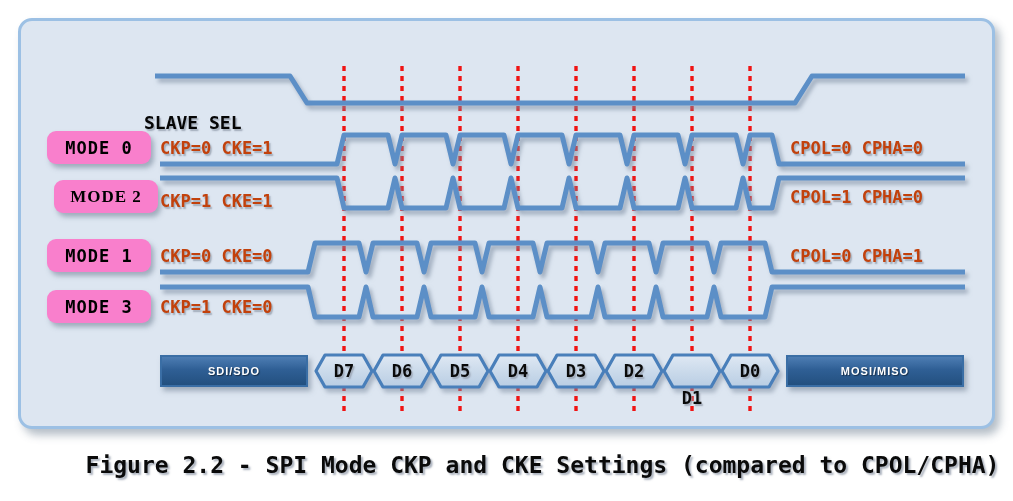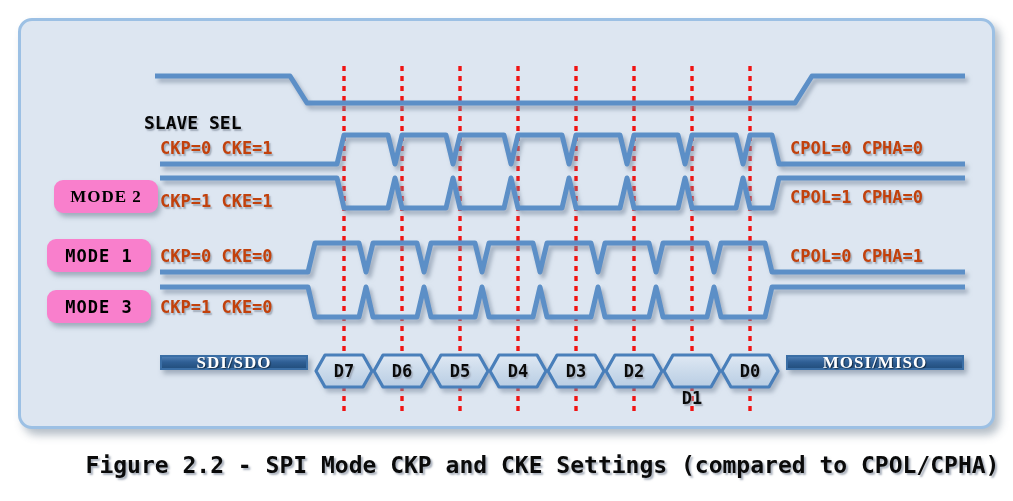--- a/index.html
+++ b/index.html
@@ -95,29 +95,29 @@
     font-size: 18px;
     font-weight: bold;
     color: #050505;
     white-space: nowrap;
     text-shadow: 1.5px 1.5px 1.5px rgba(145,155,170,0.8);
   }
 
   
   .bus-end {
     position: absolute;
-    height: 15px;
+    height: 32px;
     background: linear-gradient(to bottom, #4d7db3 0%, #2f5f95 45%, #23507f 100%);
     border: 2px solid #3a6ea5;
     box-sizing: border-box;
     display: flex;
     align-items: center;
     justify-content: center;
-    font-family: Liberation Serif, serif;
-    font-size: 17px;
+    font-family: Liberation Sans, sans-serif;
+    font-size: 11px;
     font-weight: bold;
     color: #ffffff;
     letter-spacing: 1px;
     box-shadow: 3px 4px 5px rgba(100,115,135,0.5);
     text-shadow: 1px 1px 1px rgba(0,0,0,0.5);
   }
 
   .data-cell-label {
     position: absolute;
     height: 32px;
@@ -228,20 +228,21 @@
       <path d="M 490 371 L 499 355 L 537 355 L 546 371 L 537 387 L 499 387 Z" fill="url(#cellgrad)" stroke="#4a7fba" stroke-width="3.2" stroke-linejoin="round"></path>
       <path d="M 548 371 L 557 355 L 595 355 L 604 371 L 595 387 L 557 387 Z" fill="url(#cellgrad)" stroke="#4a7fba" stroke-width="3.2" stroke-linejoin="round"></path>
       <path d="M 606 371 L 615 355 L 653 355 L 662 371 L 653 387 L 615 387 Z" fill="url(#cellgrad)" stroke="#4a7fba" stroke-width="3.2" stroke-linejoin="round"></path>
       <path d="M 664 371 L 673 355 L 711 355 L 720 371 L 711 387 L 673 387 Z" fill="url(#cellgrad)" stroke="#4a7fba" stroke-width="3.2" stroke-linejoin="round"></path>
       <path d="M 722 371 L 731 355 L 769 355 L 778 371 L 769 387 L 731 387 Z" fill="url(#cellgrad)" stroke="#4a7fba" stroke-width="3.2" stroke-linejoin="round"></path>
     </g>
   </svg>
 
   <div class="slave-label" style="left:144px; top:82px;margin-top:30px;">SLAVE SEL</div>
 
+  <div class="mode-badge" style="left:47px; top:131px;">MODE 0</div>
   <div class="mode-badge" style="left:54px; top:180px;font-family:Liberation Serif, serif;">MODE 2</div>
   <div class="mode-badge" style="left:47px; top:239px;">MODE 1</div>
   <div class="mode-badge" style="left:47px; top:290px;">MODE 3</div>
 
   <div class="sig-label" style="left:160px; top:138px;">CKP=0 CKE=1</div>
   <div class="sig-label" style="left:160px; top:191px;text-align:right;">CKP=1 CKE=1</div>
   <div class="sig-label" style="left:160px; top:246px;">CKP=0 CKE=0</div>
   <div class="sig-label" style="left:160px; top:297px;">CKP=1 CKE=0</div>
 
   <div class="sig-label" style="left:790px; top:138px;">CPOL=0 CPHA=0</div>

